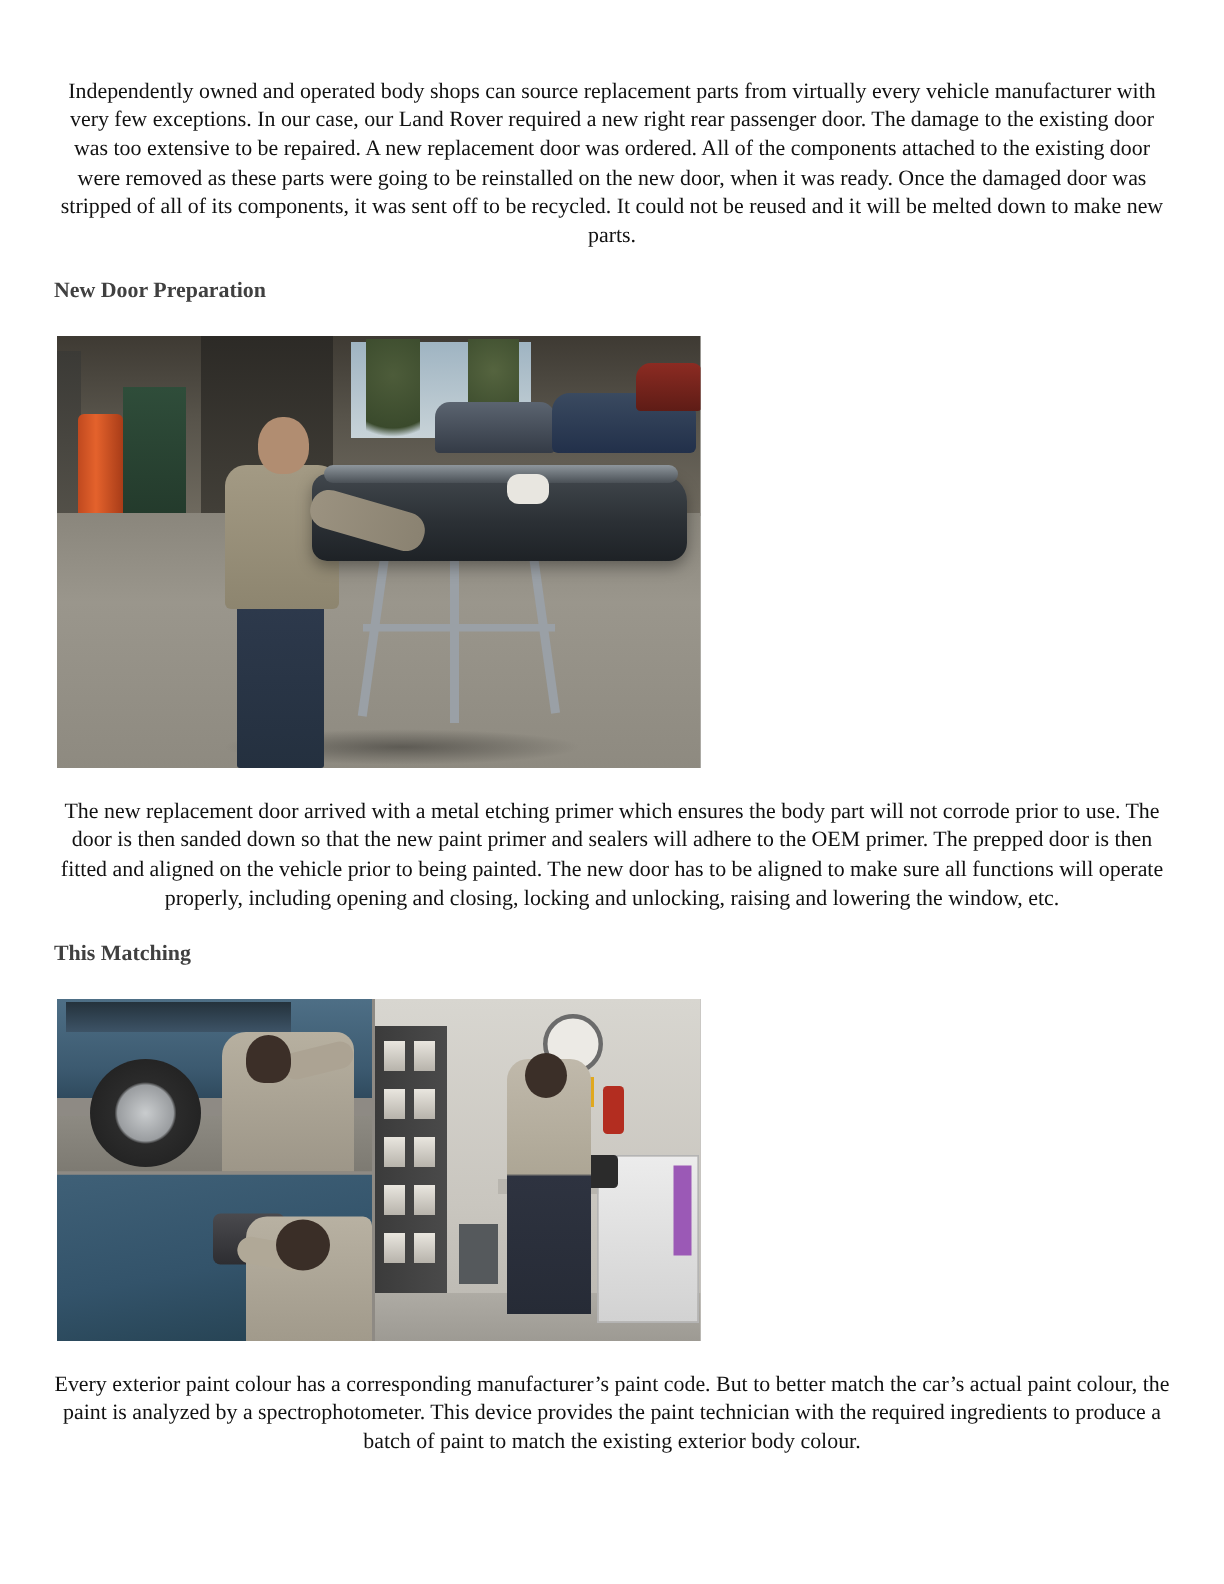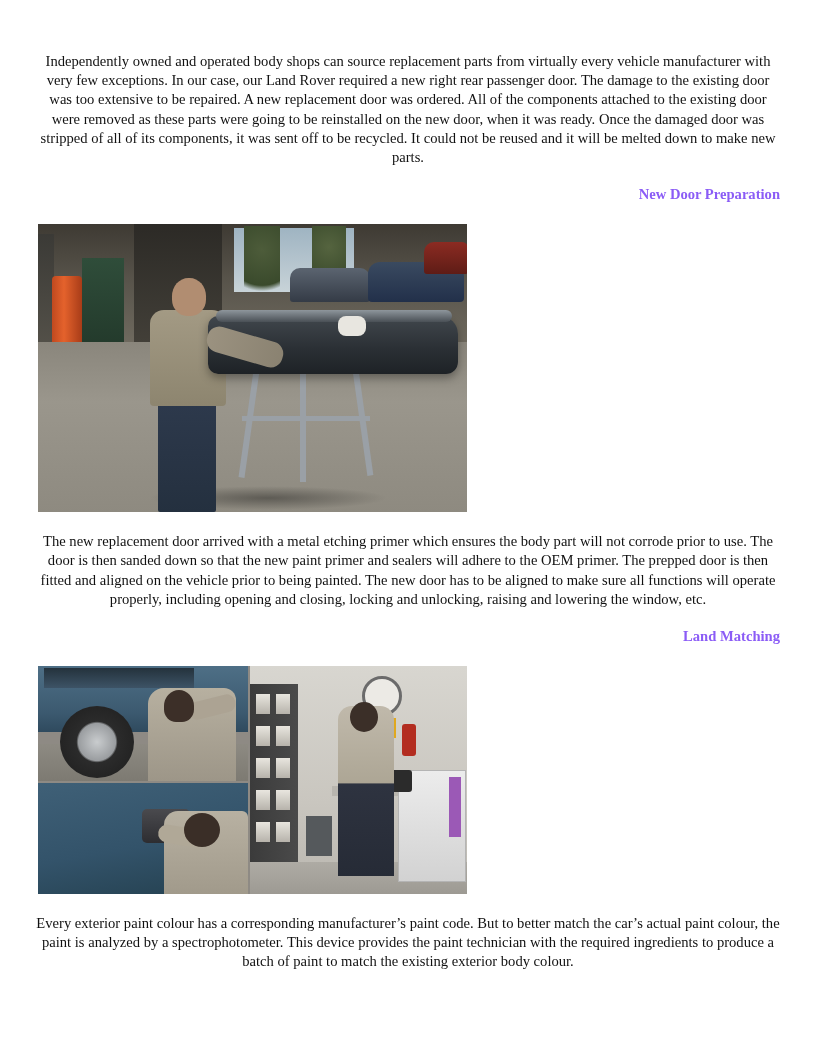--- a/index.html
+++ b/index.html
@@ -34,22 +34,21 @@
     font-size: 14.6px;
     line-height: 19.2px;
     text-align: center;
     color: #111111;
   }
   h3.section-heading {
     margin: 0;
     font-size: 14.6px;
     line-height: 19px;
     font-weight: bold;
-    color: #8b5cf6;
-    text-align: right;
+    color: #404040;
   }
   .spacer-para { height: 20px; }
   .spacer-head { height: 18px; }
   .figure {
     margin: 0;
     padding: 0;
   }
 
   
   .fig1 {
@@ -332,21 +331,21 @@
       <div class="person-arm"></div>
       <div class="glove"></div>
     </figure>
 
     <div class="spacer-para"></div>
 
     <p class="body-text">The new replacement door arrived with a metal etching primer which ensures the body part will not corrode prior to use. The door is then sanded down so that the new paint primer and sealers will adhere to the OEM primer.  The prepped door is then fitted and aligned on the vehicle prior to being painted. The new door has to be aligned to make sure all functions will operate properly, including opening and closing, locking and unlocking, raising and lowering the window, etc.</p>
 
     <div class="spacer-head"></div>
 
-    <h3 class="section-heading">Land Matching</h3>
+    <h3 class="section-heading">This Matching</h3>
 
     <div class="spacer-para"></div>
 
     <figure class="figure fig2">
 
       <div class="cell c-tl">
         <div class="veh-body"></div>
         <div class="veh-window"></div>
         <div class="veh-ground"></div>
         <div class="veh-wheel"></div>

